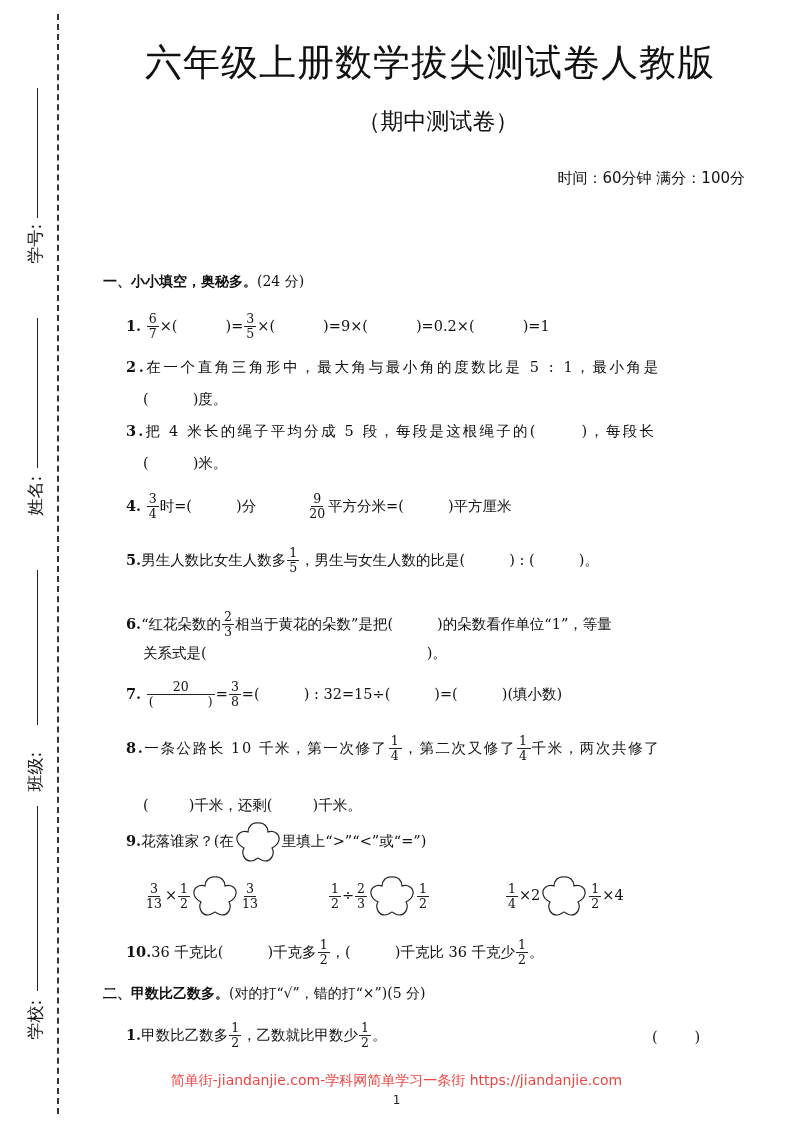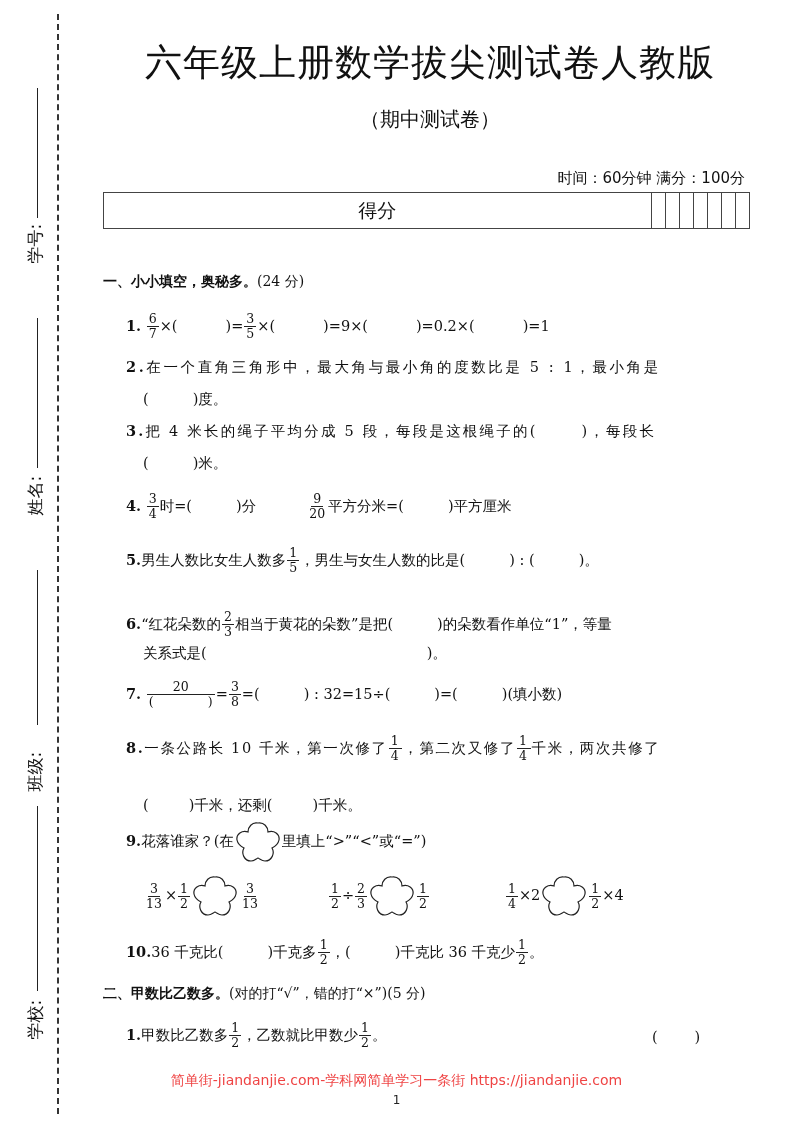--- a/index.html
+++ b/index.html
@@ -5,21 +5,21 @@
   html, body { margin: 0; padding: 0; background: #ffffff; }
   body { width: 793px; height: 1122px; position: relative; overflow: hidden; color: #111; font-family: "DejaVu Serif", "Liberation Serif", serif; }
 
   
   .dashed-line { position: absolute; left: 57px; top: 14px; height: 1100px; border-left: 2px dashed #333; }
   .side-label { position: absolute; left: 10px; transform: rotate(-90deg); transform-origin: center; font-family: "DejaVu Sans", sans-serif; font-size: 17px; white-space: nowrap; width: 50px; text-align: center; }
   .side-line { position: absolute; left: 37px; width: 0; border-left: 1.5px solid #222; }
 
   
   .title { position: absolute; left: 100px; width: 660px; top: 38px; text-align: center; font-family: "DejaVu Sans", sans-serif; font-size: 37px; letter-spacing: 1px; color: #111; }
-  .subtitle { position: absolute; left: 100px; width: 660px; top: 106px; text-align: center; font-family: Liberation Serif, serif; font-size: 20px; color: #111; }
+  .subtitle { position: absolute; left: 108px; width: 660px; top: 106px; text-align: center; font-family: Liberation Serif, serif; font-size: 23px; color: #111; }
   .time-info { position: absolute; right: 48px; top: 169px; font-family: "DejaVu Sans", sans-serif; font-size: 15px; }
 
   
   table.score { position: absolute; left: 103px; top: 192px; width: 647px; border-collapse: collapse; font-family: "DejaVu Sans", sans-serif; }
   table.score td { border: 1.3px solid #444; height: 35px; text-align: center; font-size: 19px; padding: 0; }
 
   .section { position: absolute; left: 103px; font-size: 14px; font-family: "DejaVu Serif", serif; }
   .section b { font-family: "DejaVu Sans", sans-serif; font-weight: bold; }
   .q { position: absolute; left: 126px; font-size: 14.5px; line-height: 22px; white-space: nowrap; }
   .q .n { font-weight: bold; font-family: "DejaVu Serif", serif; }
@@ -55,30 +55,20 @@
   <div class="side-line" style="top:806px;height:185px;"></div>
   <div class="side-label" style="top:1008px;">学校:</div>
 </div>
 
 <div class="title">六年级上册数学拔尖测试卷人教版</div>
 <div class="subtitle">（期中测试卷）</div>
 <div class="time-info">时间：60分钟  满分：100分</div>
 
 <table class="score">
   <tbody>
-  <tr>
-    <td>得分</td>
-    <td></td>
-    <td></td>
-    <td></td>
-    <td></td>
-    <td></td>
-    <td></td>
-    <td></td>
-  </tr>
 </tbody>
   </table>
 
 <div class="section" style="top:273px;">
   <b>一、小小填空，奥秘多。</b><span>(24 分)</span>
 </div>
 
 <div class="q" style="top:312px;">
   <span class="n">1.</span>
   <span class="frac">

